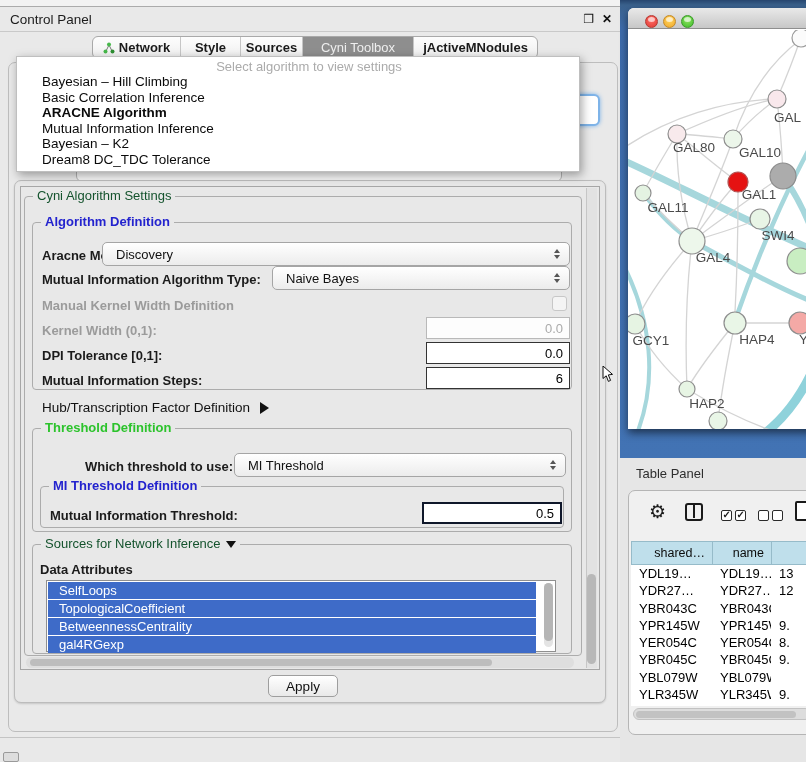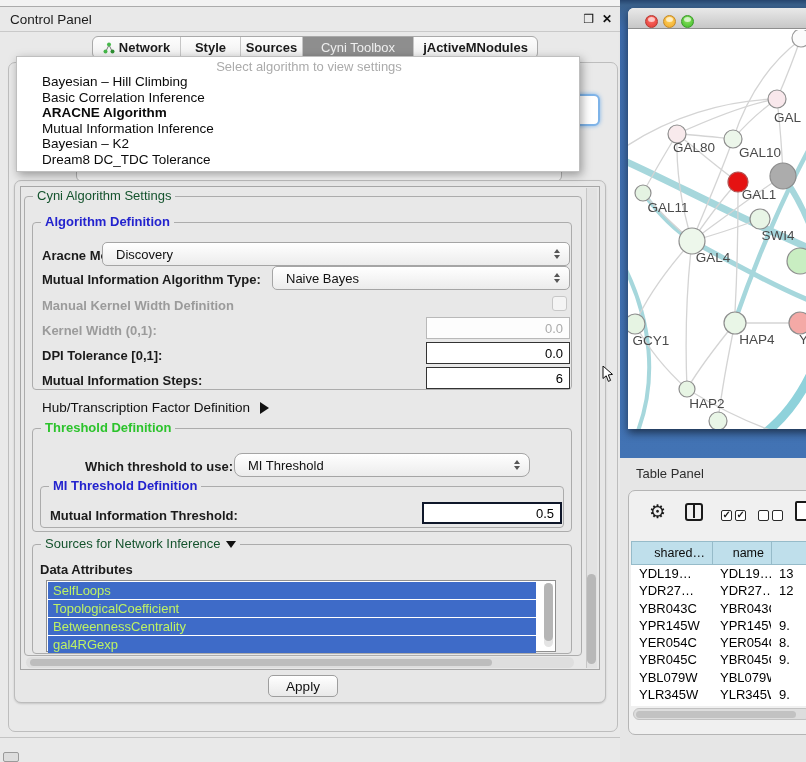--- a/index.html
+++ b/index.html
@@ -42,21 +42,21 @@
   .tfield { background:#FFFFFF; border:1.5px solid #333; font-size:13px; color:#000; text-align:right; padding-right:6px; display:flex; align-items:center; justify-content:flex-end; }
   .tfield.dis { border:1px solid #B9B9B9; color:#ABABAB; background:#FDFDFD; }
   .tfield.mid { border:2px solid #0f172a; }
 
   .checkbox { width:15px; height:15px; border:1px solid #C7C7C7; border-radius:3px; background:#F4F4F4; }
 
   .arrow-right { width:0; height:0; border-top:6px solid transparent; border-bottom:6px solid transparent; border-left:9px solid #111; display:inline-block; }
   .arrow-down { width:0; height:0; border-left:5.5px solid transparent; border-right:5.5px solid transparent; border-top:7px solid #111; display:inline-block; margin-left:5px; position:relative; top:1px; }
 
   .attr-list { background:#FFFFFF; border:1px solid #8F8F8F; }
-  .attr-item { height:17px; line-height:17px; margin:1px 19px 0 1px; background:#3E6BC8; color:#bef264; font-size:13px; padding-left:5px; }
+  .attr-item { height:17px; line-height:17px; margin:1px 19px 0 1px; background:#3E6BC8; color:#ffffff; font-size:13px; padding-left:11px; }
   .list-vscroll { position:absolute; right:2px; top:2px; width:9px; height:64px; background:#E4E4E4; border-radius:5px; }
   .list-vthumb { position:absolute; left:0; top:0; width:9px; height:58px; background:#B5B5B5; border-radius:5px; }
 
   .vtrack { left:586px; top:188px; width:11px; height:480px; background:#E2E2E2; border-left:1px solid #C6C6C6; }
   .vthumb { left:587px; top:574px; width:9px; height:90px; background:#B8B8B8; border-radius:5px; }
   .htrack { left:26px; top:657px; width:548px; height:11px; background:#DEDEDE; border-radius:6px; }
   .hthumb { left:30px; top:659px; width:462px; height:7px; background:#BDBDBD; border-radius:4px; }
 
   .apply-btn { left:268px; top:675px; width:70px; height:22px; background:linear-gradient(#FFFFFF,#E9E9E9); border:1px solid #9E9E9E; border-radius:5px; font-size:13.5px; color:#111; display:flex; align-items:center; justify-content:center; }
 
@@ -194,21 +194,21 @@
 
   <div class="abs groupbox" style="left:32px;top:428px;width:540px;height:104px;">
     <span class="legend green">Threshold Definition</span>
   </div>
 
   <div class="abs" style="left:42px;top:400px;font-size:13.5px;color:#111;display:flex;align-items:center;gap:10px;">
     <span>Hub/Transcription Factor Definition</span>
     <span class="arrow-right"></span>
   </div>
   <div class="abs flabel" style="left:85px;top:459px;">Which threshold to use:</div>
-  <div class="abs combo" style="left:234px;top:453px;width:296px;height:24px;border-radius:8px;">
+  <div class="abs combo" style="left:234px;top:453px;width:332px;height:24px;">
     <span class="val">MI Threshold</span>
     <span class="spin">
         <span class="tri-up"></span>
         <span class="tri-dn"></span>
       </span>
   </div>
   <div class="abs groupbox" style="left:40px;top:486px;width:524px;height:42px;">
     <span class="legend blue">MI Threshold Definition</span>
   </div>
   <div class="abs flabel" style="left:50px;top:508px;">Mutual Information Threshold:</div>

